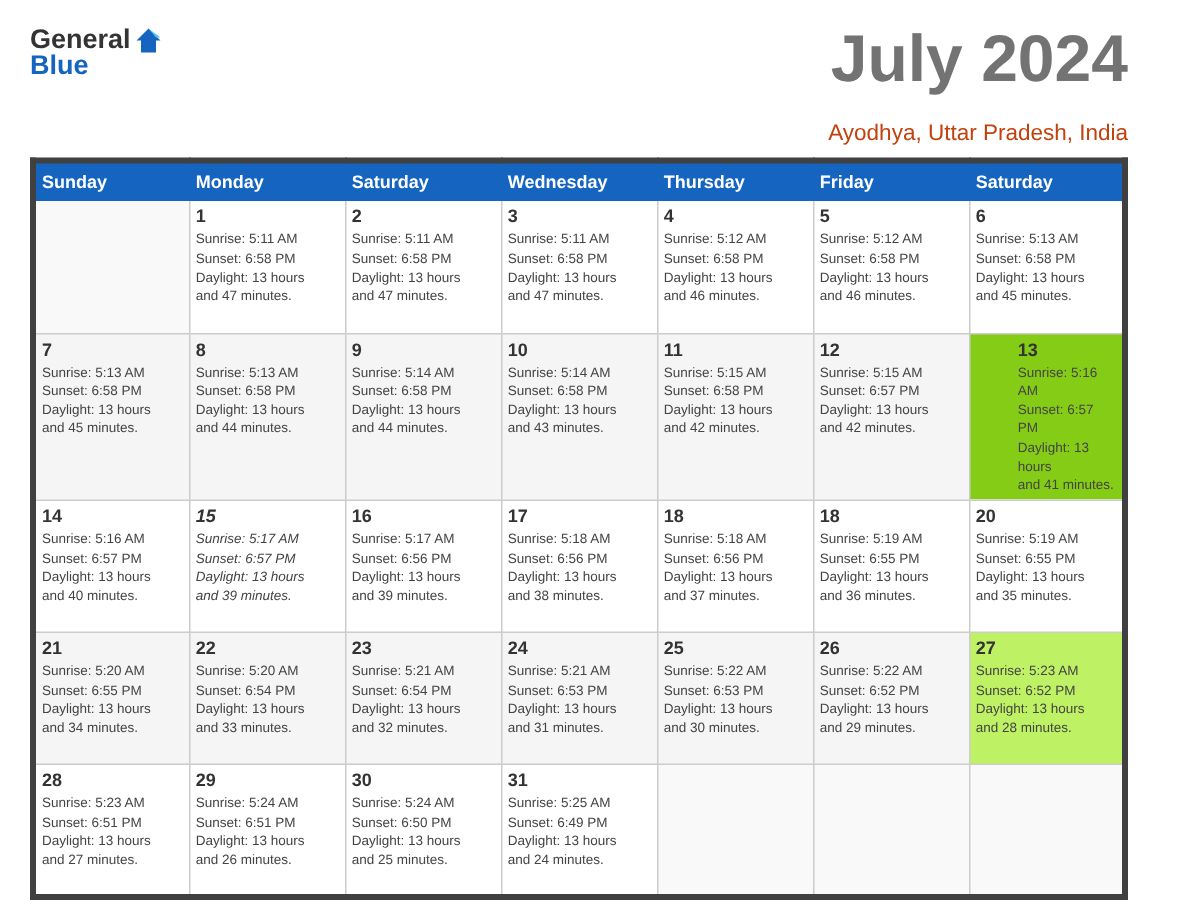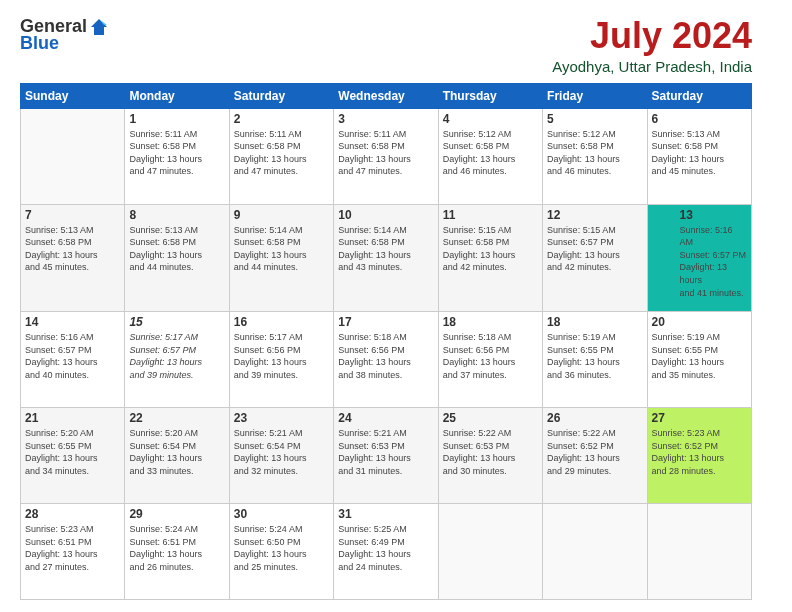--- a/index.html
+++ b/index.html
@@ -44,33 +44,33 @@
     }
     .logo-icon {
       width: 20px;
       height: 20px;
       margin-left: 2px;
     }
     .title-section {
       text-align: right;
     }
     .month-title {
-      font-size: 36px;
-      font-weight: bold;
-      color: #b91c1c;
+      font-size: 44px;
+      font-weight: bold;
+      color: #737373;
       line-height: 1.1;
     }
     .location {
       font-size: 15px;
-      color: #14532d;
-      margin-top: 2px;
+      color: #c2410c;
+      margin-top: 16px;
     }
     .calendar {
       flex: 1;
-      border: 1px solid #404040;
+      border: 4px solid #404040;
       border-collapse: collapse;
       width: 100%;
       table-layout: fixed;
     }
     .calendar th {
       background-color: #1565c0;
       color: #fff;
       font-size: 12px;
       font-weight: bold;
       padding: 5px 4px;
@@ -216,21 +216,21 @@
 Daylight: 13 hours
 and 42 minutes.</div>
           </td>
           <td style="background-color: rgb(245, 245, 245);">
             <span class="day-number">12</span>
             <div class="day-info" style="white-space: pre-line;">Sunrise: 5:15 AM
 Sunset: 6:57 PM
 Daylight: 13 hours
 and 42 minutes.</div>
           </td>
-          <td style="background-color: #14b8a6; padding-left: 32px;">
+          <td style="background-color: #84cc16; padding-left: 32px;">
             <span class="day-number">13</span>
             <div class="day-info" style="white-space: pre-line;">Sunrise: 5:16 AM
 Sunset: 6:57 PM
 Daylight: 13 hours
 and 41 minutes.</div>
           </td>
         </tr>
         <tr>
           <td style="background-color: rgb(255, 255, 255);">
             <span class="day-number">14</span>

